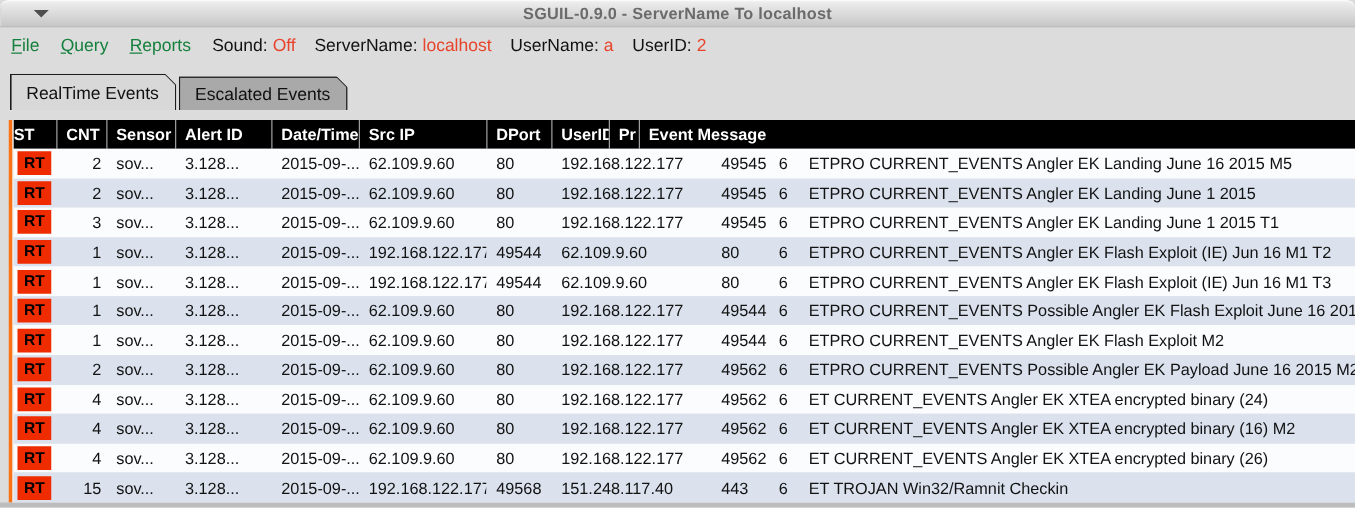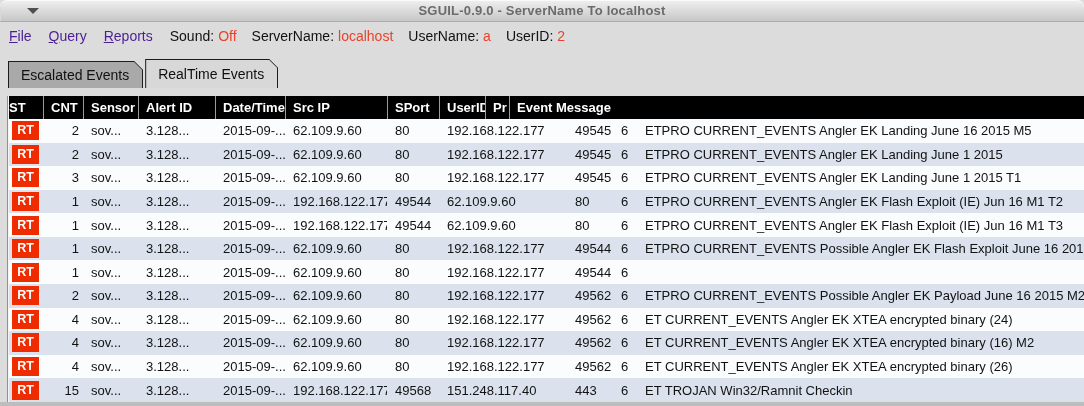--- a/index.html
+++ b/index.html
@@ -32,21 +32,21 @@
     font-size:13px; font-weight:bold; color:#6b6b6b; letter-spacing:0.2px;
   }
   
   .menubar {
     height:28px;
     display:flex; align-items:center;
     padding-left:9px;
     font-size:14px;
     background:#dcdcdc;
   }
-  .menu-item { margin-right:17px; color:#4c1d95; cursor:pointer; white-space:nowrap; }
+  .menu-item { margin-right:17px; color:#15803d; cursor:pointer; white-space:nowrap; }
   .menu-item u { text-decoration:underline; }
   .status-pair { margin-right:15px; color:#111; white-space:nowrap; }
   .status-pair .val { color:var(--accent-red); margin-left:4px; }
   
   .tabbar {
     height:46px;
     display:flex; align-items:flex-end;
     padding:0 0 8px 8px;
     background:#dcdcdc;
   }
@@ -62,21 +62,21 @@
     padding:0 13px 0 12px;
     font-size:14px;
     color:#101010;
     white-space:nowrap;
   }
   .tab--active .tab-inner { background:#d8d8d8; line-height:28px; }
   .tab--inactive .tab-inner { background:var(--tab-inactive); line-height:26px; }
   
   .table-wrap {
     margin-left:7px;
-    border-left:1px solid #f97316;
+    border-left:3px solid #f97316;
   }
   .table-inner { border-left:1px solid #f4f4f4; }
   .thead {
     height:23px;
     background:var(--header-bg);
     display:flex;
     color:#fff;
     font-size:13px; font-weight:bold;
   }
   .th {
@@ -107,21 +107,21 @@
   .c6 { width:52px; }
   .c7 { width:128px; }
   .c8 { width:46px; }
   .c9 { width:24px; }
   .c10 { flex:1; }
   .rt-badge {
     display:inline-block;
     width:27px; height:19px;
     margin-left:3px;
     background:var(--badge-red);
-    color:#ffffff;
+    color:#000000;
     font-size:12.5px; font-weight:600;
     text-align:center; line-height:19px;
   }
   .bottom-strip { height:4px; background:#bdbdbd; }
 </style>
 </head>
 <body>
 
 <div class="titlebar">
   <div class="win-menu"></div>
@@ -140,38 +140,38 @@
   </span>
   <span class="status-pair">
     <span>UserName:</span><span class="val">a</span>
   </span>
   <span class="status-pair">
     <span>UserID:</span><span class="val">2</span>
   </span>
 </div>
 
 <div class="tabbar">
+  <div class="tab tab--active">
+    <div class="tab-inner">RealTime Events</div>
+  </div>
   <div class="tab tab--inactive">
     <div class="tab-inner">Escalated Events</div>
-  </div>
-  <div class="tab tab--active">
-    <div class="tab-inner">RealTime Events</div>
   </div>
 </div>
 
 <div class="table-wrap">
   <div class="table-inner">
     <div class="thead" id="thead">
         <div class="th c0">ST</div>
         <div class="th c1">CNT</div>
         <div class="th c2">Sensor</div>
         <div class="th c3">Alert ID</div>
         <div class="th c4">Date/Time</div>
         <div class="th c5">Src IP</div>
-        <div class="th c6">SPort</div>
+        <div class="th c6">DPort</div>
         <div class="th c8">UserID</div>
         <div class="th c9">Pr</div>
         <div class="th c10">Event Message</div>
       </div>
     <div class="tbody" id="tbody">
         <div class="tr">
           <div class="td c0">
             <span class="rt-badge">RT</span>
           </div>
           <div class="td c1">2</div>
@@ -266,20 +266,21 @@
           </div>
           <div class="td c1">1</div>
           <div class="td c2">sov...</div>
           <div class="td c3">3.128...</div>
           <div class="td c4">2015-09-...</div>
           <div class="td c5">62.109.9.60</div>
           <div class="td c6">80</div>
           <div class="td c7">192.168.122.177</div>
           <div class="td c8">49544</div>
           <div class="td c9">6</div>
+          <div class="td c10">ETPRO CURRENT_EVENTS Angler EK Flash Exploit M2</div>
         </div>
         <div class="tr">
           <div class="td c0">
             <span class="rt-badge">RT</span>
           </div>
           <div class="td c1">2</div>
           <div class="td c2">sov...</div>
           <div class="td c3">3.128...</div>
           <div class="td c4">2015-09-...</div>
           <div class="td c5">62.109.9.60</div>

